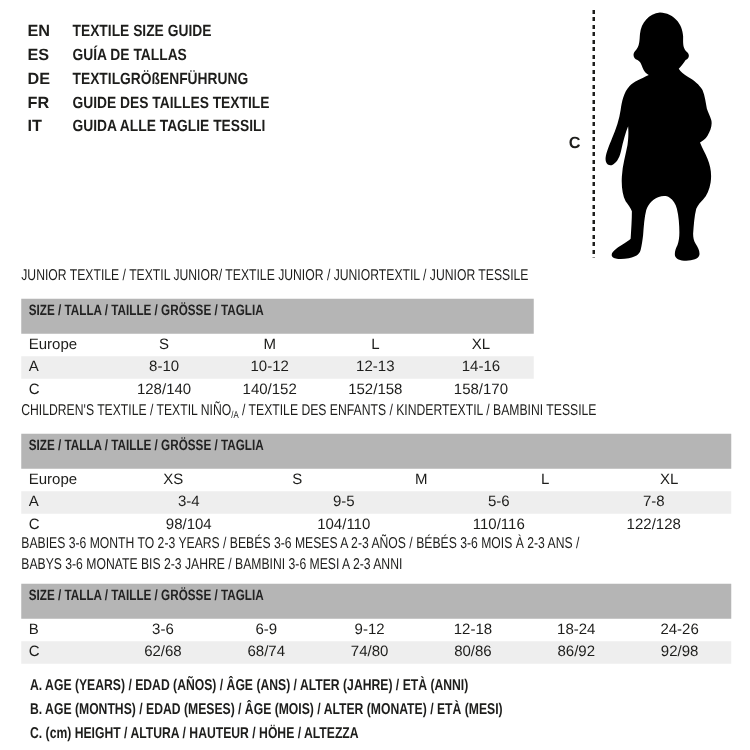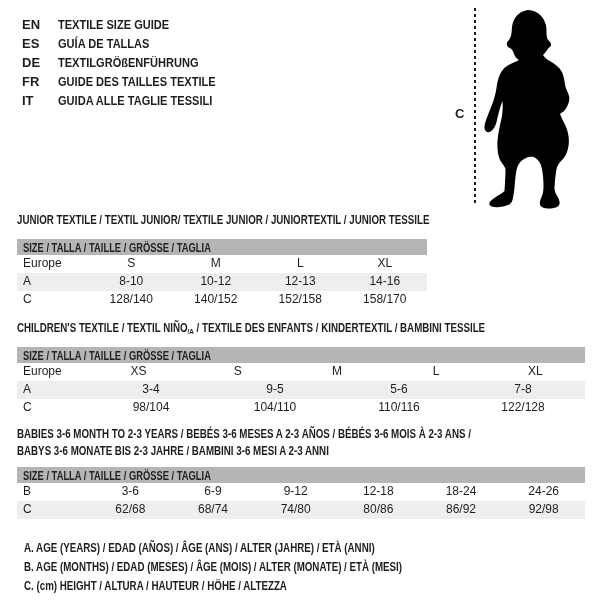--- a/index.html
+++ b/index.html
@@ -18,29 +18,29 @@
   .lang-row{display:flex;}
   .lang-code{width:36px;flex:0 0 36px;}
 
   
   .dash-line{left:474px;top:8px;width:2px;height:198px;
     background:repeating-linear-gradient(to bottom,#1d1d1b 0 3px,transparent 3px 6px);}
   .c-label{left:455px;top:106px;font-size:13px;font-weight:bold;}
   .baby-svg{left:482px;top:4px;}
 
   
-  .sec-title{left:17px;font-size:12.5px;font-weight:bold;line-height:16px;white-space:nowrap;}
+  .sec-title{left:17px;font-size:12.5px;font-weight:normal;line-height:16px;white-space:nowrap;}
   .sub{font-size:8px;vertical-align:-2px;}
 
   
   .table{left:17px;}
   .t1{top:239px;width:410px;}
   .t2{top:347px;width:568px;}
   .t3{top:467px;width:568px;}
-  .size-bar{height:16px;line-height:18px;background:#b5b5b5;padding-left:6px;
+  .size-bar{height:28px;line-height:18px;background:#b5b5b5;padding-left:6px;
     font-size:12px;font-weight:bold;color:#222;}
   .trow{display:flex;height:18px;line-height:17px;font-size:12px;}
   .trow.alt{background:#eeeeee;}
   .lcell{flex:0 0 66px;padding-left:6px;text-align:left;}
   .ccell{flex:1;text-align:center;}
 
   
   .footnotes{top:539px;left:24px;font-size:12.5px;font-weight:bold;line-height:19px;}
 </style>
 </head>

